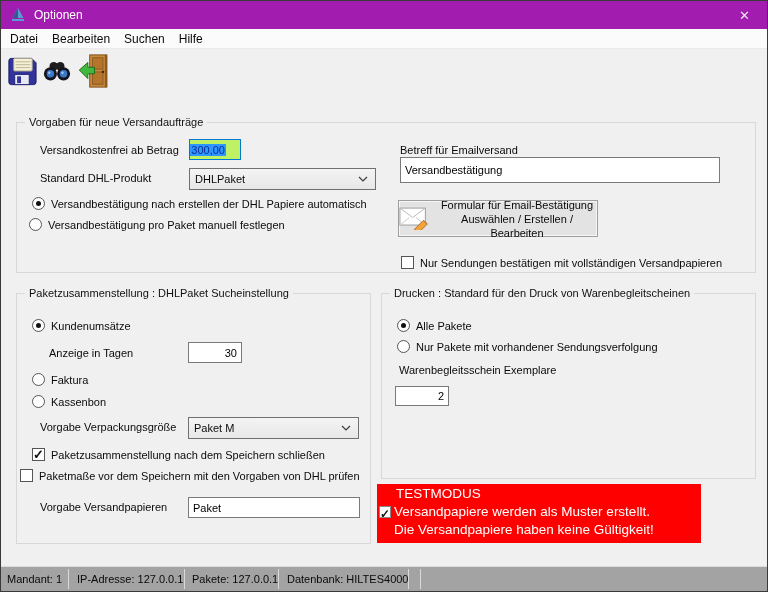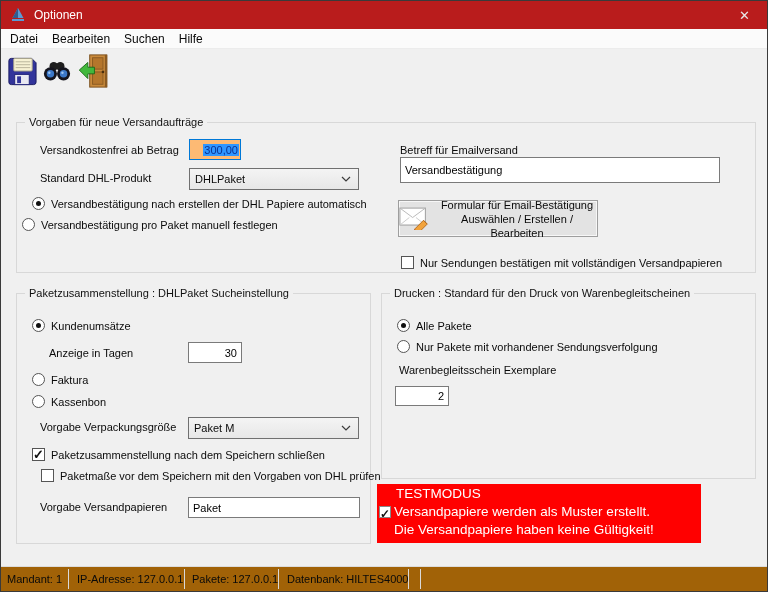--- a/index.html
+++ b/index.html
@@ -3,21 +3,21 @@
 <meta charset="utf-8">
 <style>
   * { margin:0; padding:0; box-sizing:border-box; }
   html,body { width:768px; height:592px; overflow:hidden; }
   body { font-family:"Liberation Sans", sans-serif; font-size:11px; color:#0a0a0a; }
 
   .window { position:relative; width:768px; height:592px; background:#F0F0F0;
             border:1px solid #3A3A3A; overflow:hidden; }
 
   
-  .titlebar { position:absolute; left:0; top:0; right:0; height:28px; background:#b91c1c;
+  .titlebar { position:absolute; left:0; top:0; right:0; height:28px; background:#a21caf;
               display:flex; align-items:center; padding-left:9px; }
   .titlebar .logo { width:16px; height:16px; margin-right:8px; flex:none; }
   .titlebar .title { color:#FFFFFF; font-size:12px; }
   .close-btn { position:absolute; right:0; top:0; width:45px; height:28px; display:flex;
                align-items:center; justify-content:center; color:#E8E8E8; font-size:13px; cursor:default; }
 
   
   .menubar { position:absolute; left:0; top:28px; right:0; height:20px; background:#FBFBFB;
              border-bottom:1px solid #ECECEC; display:flex; align-items:stretch; padding-left:2px;
              font-size:12px; }
@@ -31,22 +31,22 @@
   
   .groupbox { position:absolute; border:1px solid #D8D8D8; }
   .legend { position:absolute; top:-7px; left:8px; background:#F0F0F0; padding:0 4px;
             white-space:nowrap; color:#101010; }
   .lbl { position:absolute; white-space:nowrap; }
 
   .textinput { position:absolute; border:1px solid #7A7A7A; background:#FFFFFF;
                font-family:inherit; font-size:11px; padding:0 4px; color:#000; outline:none; }
   .num { text-align:right; }
 
-  .focus-input { position:absolute; border:1px solid #0078D7; background:#fdba74;
-                 display:flex; align-items:center; justify-content:flex-end; padding-right:1px; }
+  .focus-input { position:absolute; border:1px solid #0078D7; background:#bef264;
+                 display:flex; align-items:center; justify-content:flex-end; padding-right:14px; }
   .focus-input .sel { background:#2E96FF; color:#0B3190; padding:0 1px; }
 
   .combo { position:absolute; border:1px solid #707070; background:linear-gradient(#F4F4F4,#E7E7E7);
            display:flex; align-items:center; padding-left:5px; }
   .combo svg { position:absolute; right:7px; top:50%; margin-top:-3px; }
 
   .ctl-row { position:absolute; display:flex; align-items:center; gap:6px; white-space:nowrap; }
   .radio { width:13px; height:13px; border-radius:50%; border:1px solid #555; background:#fff;
            position:relative; flex:none; }
   .radio.checked::after { content:""; position:absolute; left:3px; top:3px; width:5px; height:5px;
@@ -61,21 +61,21 @@
 
   
   .testbox { position:absolute; left:376px; top:483px; width:324px; height:59px; background:#FF0000;
              color:#FFFFFF; font-size:13.5px; line-height:18px; padding-top:1px; }
   .testbox .t-title { margin-left:19px; }
   .testbox .t-line { margin-left:17px; position:relative; }
   .testbox .checkbox { position:absolute; left:-15px; top:3px; width:12px; height:12px; border:1px solid #888; }
   .testbox .checkbox.checked::after { font-size:12px; top:-2px; }
 
   
-  .statusbar { position:absolute; left:0; top:565px; right:0; height:25px; background:#a16207;
+  .statusbar { position:absolute; left:0; top:565px; right:0; height:25px; background:#a3a3a3;
                border-top:1px solid #DCDCDC; }
   .status-item { position:absolute; top:6px; white-space:nowrap; }
   .status-sep { position:absolute; top:2px; bottom:2px; width:1px; background:#D9D9D9; }
   .bottom-edge { position:absolute; left:0; right:0; top:590px; height:2px; background:#3A3A3A; }
 </style>
 </head>
 <body>
 
 <div class="window">
 
@@ -137,32 +137,32 @@
 
   <div class="groupbox" style="left:15px; top:121px; width:740px; height:151px;">
     <span class="legend">Vorgaben für neue Versandaufträge</span>
 
     <span class="lbl" style="left:23px; top:21px;">Versandkostenfrei ab Betrag</span>
     <div class="focus-input" style="left:172px; top:16px; width:52px; height:21px;">
       <span class="sel">300,00</span>
     </div>
 
     <span class="lbl" style="left:23px; top:49px;">Standard DHL-Produkt</span>
-    <div class="combo" style="left:172px; top:45px; width:170px; height:22px;align-items:center;">
+    <div class="combo" style="left:172px; top:45px; width:187px; height:22px;align-items:center;">
       <span>DHLPaket</span>
       <svg width="10" height="7" viewBox="0 0 10 7">
         <polyline points="1,1 5,5 9,1" fill="none" stroke="#3C3C3C" stroke-width="1.2"></polyline>
       </svg>
     </div>
 
     <div class="ctl-row" style="left:15px; top:74px;">
       <span class="radio checked"></span>
       <span>Versandbestätigung nach erstellen der DHL Papiere automatisch</span>
     </div>
-    <div class="ctl-row" style="left:5px; top:95px;">
+    <div class="ctl-row" style="left:12px; top:95px;">
       <span class="radio"></span>
       <span>Versandbestätigung pro Paket manuell festlegen</span>
     </div>
 
     <span class="lbl" style="left:383px; top:21px;">Betreff für Emailversand</span>
     <input class="textinput" style="left: 383px; top: 34px; width: 320px; height: 26px; padding-top: 0px;" value="Versandbestätigung">
 
     <div class="form-btn" style="left:381px; top:77px; width:200px; height:37px;">
       <span>
         <svg viewBox="0 0 34 26" width="32" height="25">
@@ -211,21 +211,21 @@
       <span>Paket M</span>
       <svg width="10" height="7" viewBox="0 0 10 7">
         <polyline points="1,1 5,5 9,1" fill="none" stroke="#3C3C3C" stroke-width="1.2"></polyline>
       </svg>
     </div>
 
     <div class="ctl-row" style="left:15px; top:154px;">
       <span class="checkbox checked"></span>
       <span>Paketzusammenstellung  nach dem Speichern schließen</span>
     </div>
-    <div class="ctl-row" style="left:24px; top:175px;">
+    <div class="ctl-row" style="left:3px; top:175px;">
       <span class="checkbox"></span>
       <span>Paketmaße vor dem Speichern mit den Vorgaben von DHL prüfen</span>
     </div>
 
     <span class="lbl" style="left:23px; top:207px;">Vorgabe Versandpapieren</span>
     <input class="textinput" style="left: 171px; top: 203px; width: 172px; height: 21px;" value="Paket">
   </div>
 
   <div class="groupbox" style="left:380px; top:292px; width:375px; height:186px;">
     <span class="legend">Drucken : Standard für den Druck von Warenbegleitscheinen</span>

